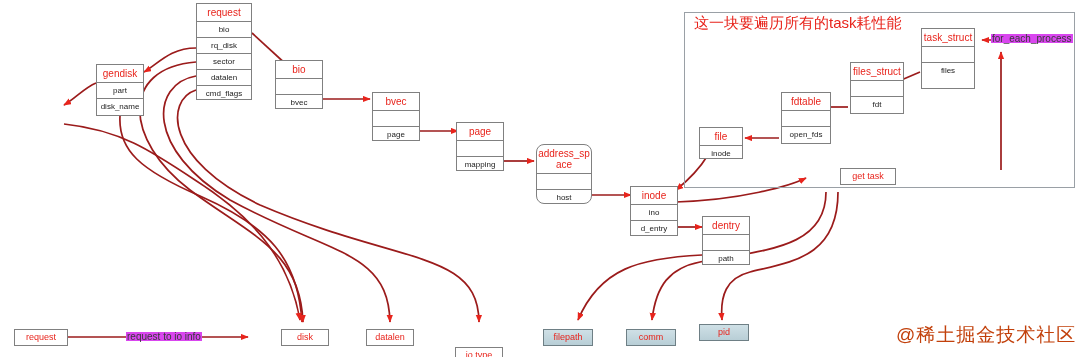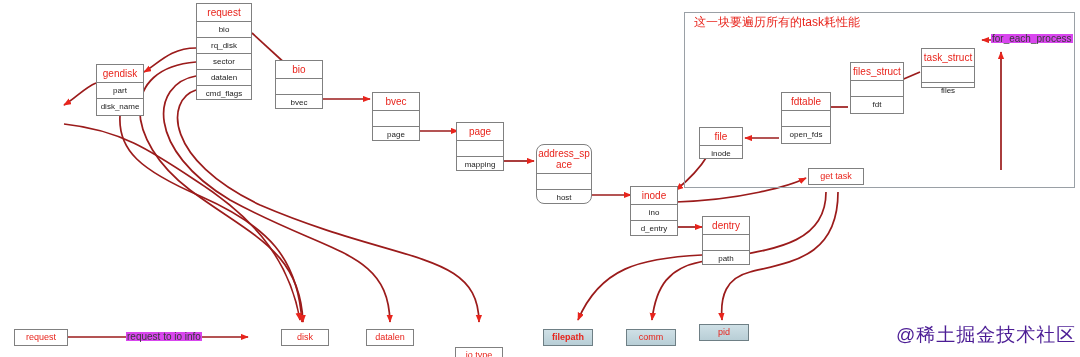--- a/index.html
+++ b/index.html
@@ -19,32 +19,32 @@
         color:#222;font-size:8px;line-height:9px;text-align:center;padding:3px 1px;}
   .node .row:last-child{border-bottom:none;}
   .node .row.blank{color:transparent;}
 
   
   .chip{position:absolute;box-sizing:border-box;border:1px solid #808080;
         background:#ffffff;color:#e8241c;font-size:9px;line-height:11px;
         text-align:center;display:flex;align-items:center;justify-content:center;}
   .chip.gray{background:#ffffff;}
   .chip.blue{background:linear-gradient(#cfe0e6,#b8ced6);border:1px solid #6e7f85;}
-  .chip.plain{color:#e8241c;}
+  .chip.plain{color:#e8241c;margin-left:32px;}
 
   
   .region{position:absolute;box-sizing:border-box;border:1px solid #9aa0a6;
           background:transparent;}
-  .region-label{position:absolute;color:#e8241c;font-size:12px;line-height:11px;
+  .region-label{position:absolute;color:#e8241c;font-size:15px;line-height:11px;
           white-space:nowrap;}
 
   .edge-label{position:absolute;color:#3a3a3a;font-size:10px;line-height:9px;
           background:#d946ef;padding:0 1px;white-space:nowrap;}
 
-  .watermark{position:absolute;color:#4c1d95;font-size:19px;line-height:20px;
+  .watermark{position:absolute;color:#c2410c;font-size:19px;line-height:20px;
           white-space:nowrap;letter-spacing:1px;}
 </style>
 </head>
 <body>
 
 <div id="canvas">
 
   <svg class="edges" viewBox="0 0 1080 357">
     <defs>
       <marker id="ah" markerWidth="9" markerHeight="9" refX="7.2" refY="3.2" orient="auto" markerUnits="userSpaceOnUse">
@@ -171,35 +171,35 @@
     <div class="row blank">&nbsp;</div>
     <div class="row">open_fds</div>
   </div>
 
   <div class="node" style="left:850px;top:62px;width:54px;height:52px;">
     <div class="title">files_struct</div>
     <div class="row blank">&nbsp;</div>
     <div class="row">fdt</div>
   </div>
 
-  <div class="node" style="left:921px;top:28px;width:54px;height:40px;margin-top:20px;">
+  <div class="node" style="left:921px;top:28px;width:54px;height:61px;">
     <div class="title">task_struct</div>
     <div class="row blank">&nbsp;</div>
     <div class="row">files</div>
   </div>
 
   <div class="chip plain" style="left:808px;top:168px;width:56px;height:17px;">get task</div>
 
   <div class="chip gray" style="left:14px;top:329px;width:54px;height:17px;">request</div>
 
   <div class="chip gray" style="left:281px;top:329px;width:48px;height:17px;">disk</div>
   <div class="chip gray" style="left:366px;top:329px;width:48px;height:17px;">datalen</div>
   <div class="chip gray" style="left:455px;top:347px;width:48px;height:17px;">io type</div>
 
-  <div class="chip blue" style="left:543px;top:329px;width:50px;height:17px;font-weight:bold;">filepath</div>
+  <div class="chip blue" style="left:543px;top:329px;width:50px;height:17px;">filepath</div>
   <div class="chip blue" style="left:626px;top:329px;width:50px;height:17px;">comm</div>
   <div class="chip blue" style="left:699px;top:324px;width:50px;height:17px;">pid</div>
 
   <div class="edge-label" style="left:126px;top:332px;text-align:right;">request to io info</div>
   <div class="edge-label" style="left:991px;top:34px;">for_each_process</div>
 
   <div class="watermark" style="left:896px;top:325px;">@稀土掘金技术社区</div>
 
 </div>
 

